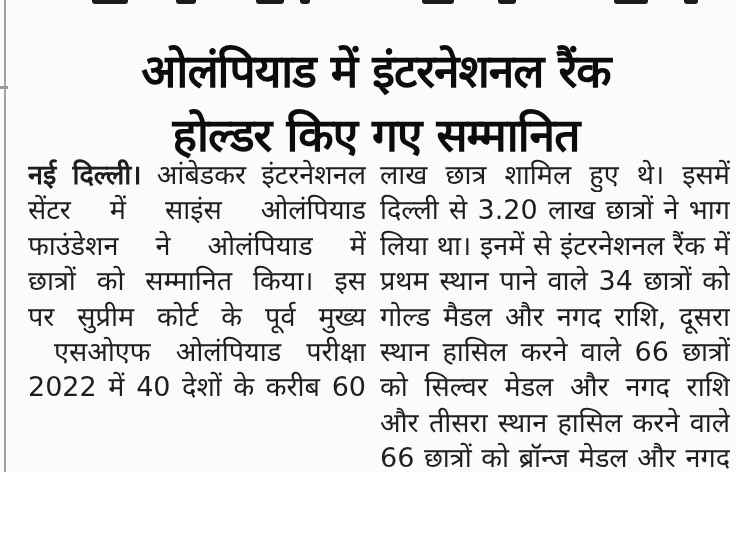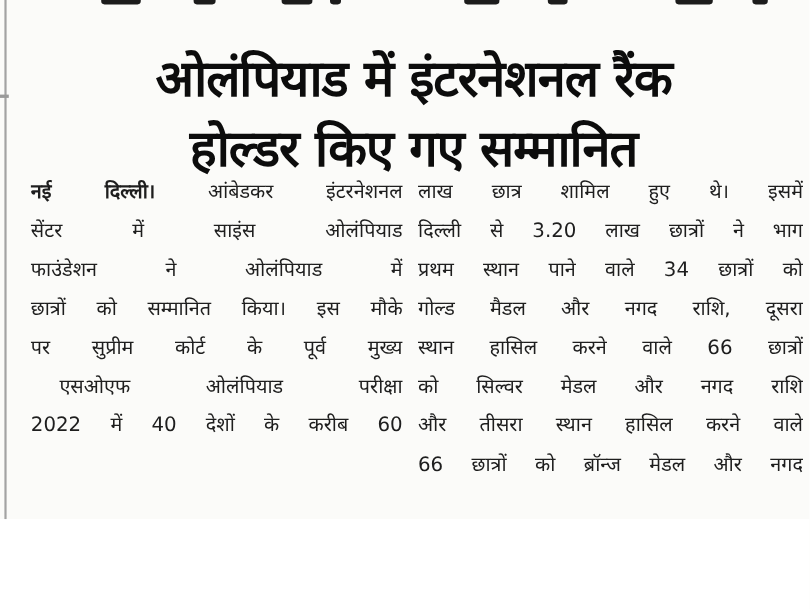--- a/index.html
+++ b/index.html
@@ -24,21 +24,21 @@
     font-size:46px;line-height:64px;font-weight:700;
     color:#0c0c0c;letter-spacing:-1px;
     white-space:nowrap;
   }
 
   
   .columns{
     position:absolute;top:157px;left:28px;right:6px;
     display:flex;gap:14px;
     color:#1e1e1e;
-    font-size:18px;
+    font-size:27px;
   }
   .col{overflow:hidden;}
   .col.left{flex:0 0 338px;}
   .col.right{flex:1 1 auto;}
   .line{
     height:35.4px;line-height:35.4px;
     text-align:justify;text-align-last:justify;
     overflow:hidden;
   }
   .line.nojust{text-align-last:left;}
@@ -87,20 +87,21 @@
       <div class="line">फाउंडेशन ने ओलंपियाड में</div>
       <div class="line">छात्रों को सम्मानित किया। इस मौके</div>
       <div class="line">पर सुप्रीम कोर्ट के पूर्व मुख्य</div>
       <div class="line indent">एसओएफ ओलंपियाड परीक्षा</div>
       <div class="line">2022 में 40 देशों के करीब 60</div>
     </div>
 
     <div class="col right">
       <div class="line">लाख छात्र शामिल हुए थे। इसमें</div>
       <div class="line">दिल्ली से 3.20 लाख छात्रों ने भाग</div>
+      <div class="line">लिया था। इनमें से इंटरनेशनल रैंक में</div>
       <div class="line">प्रथम स्थान पाने वाले 34 छात्रों को</div>
       <div class="line">गोल्ड मैडल और नगद राशि, दूसरा</div>
       <div class="line">स्थान हासिल करने वाले 66 छात्रों</div>
       <div class="line">को सिल्वर मेडल और नगद राशि</div>
       <div class="line">और तीसरा स्थान हासिल करने वाले</div>
       <div class="line">66 छात्रों को ब्रॉन्ज मेडल और नगद</div>
     </div>
   </div>
 
   <div class="bottom-rule"></div>

